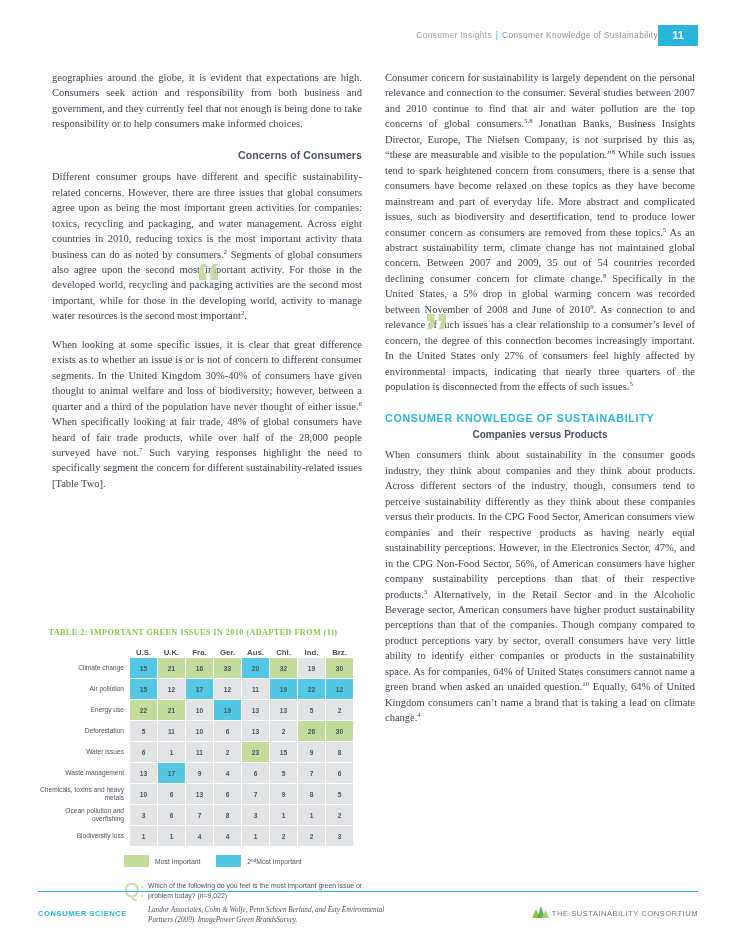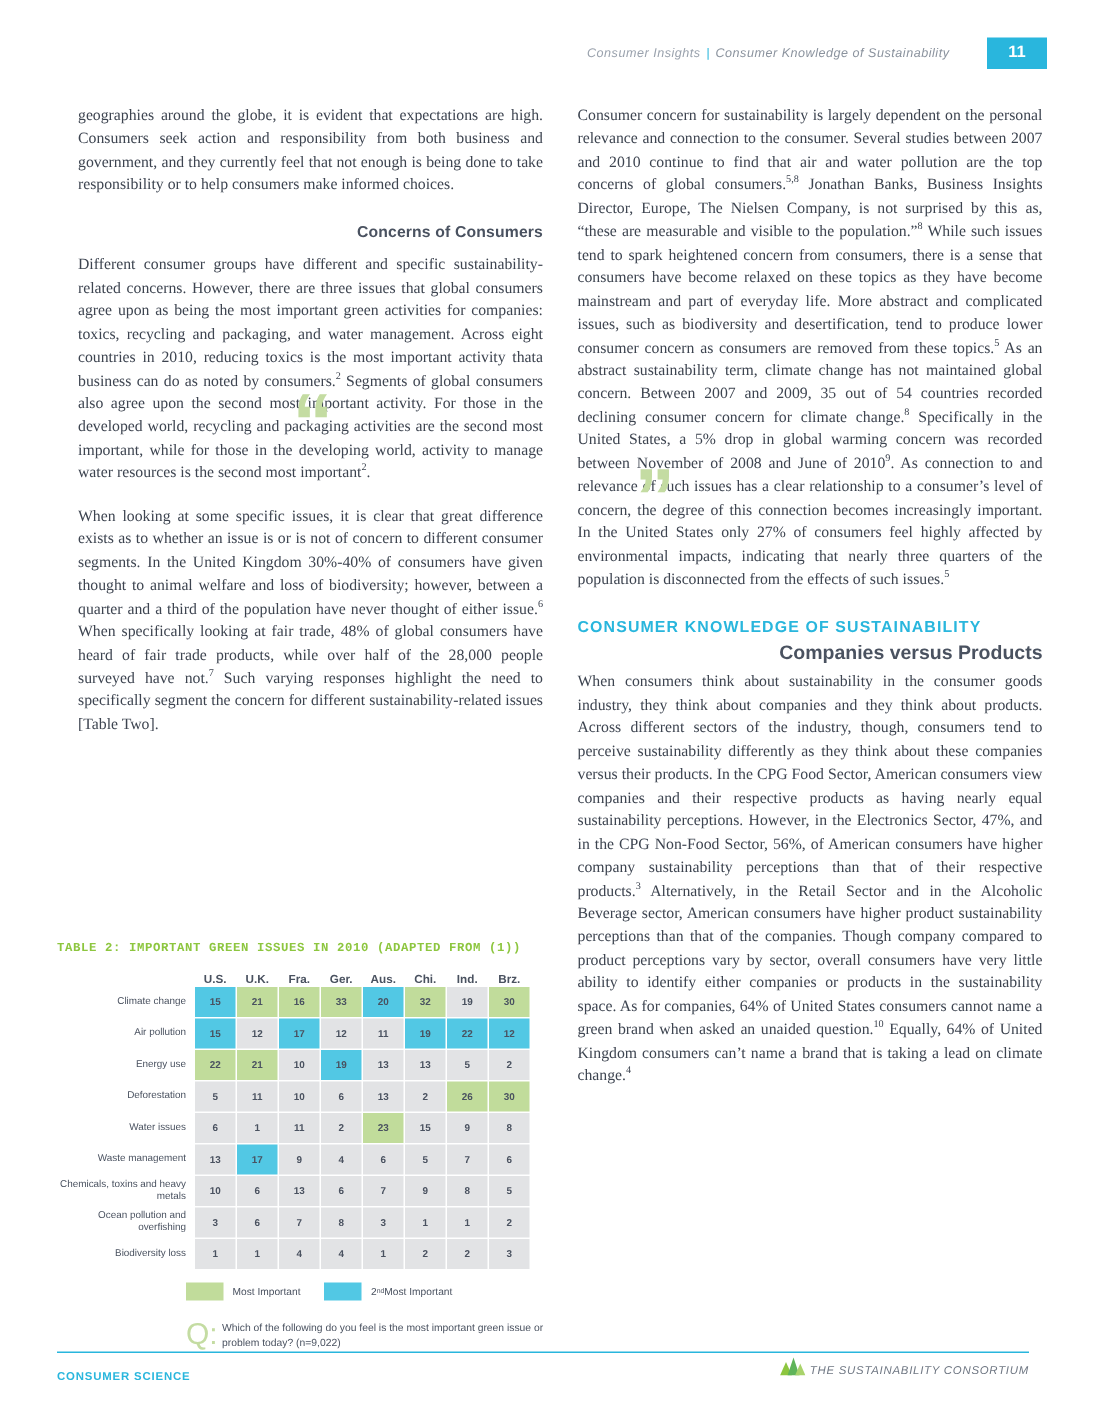--- a/index.html
+++ b/index.html
@@ -26,22 +26,21 @@
     display: flex;
     align-items: center;
     justify-content: flex-end;
   }
   .header-crumbs {
     font-family: "Liberation Sans", sans-serif;
     font-size: 8.4px;
     letter-spacing: 0.35px;
     color: #9aa2ad;
     white-space: nowrap;
-    padding-right: 25px;
-    font-style: italic;
+    padding-right: 0;
   }
   .header-crumbs .crumb-sep { color: #29b6dd; padding: 0 1px; }
   .header-crumbs .crumb-2 { color: #8b939e; }
   .page-number-box {
     background: #29b6dd;
     color: #ffffff;
     font-family: "Liberation Sans", sans-serif;
     font-weight: bold;
     font-size: 11px;
     width: 40px;
@@ -81,25 +80,25 @@
     font-family: "Liberation Sans", sans-serif;
     font-size: 10.6px;
     font-weight: bold;
     color: #29b6dd;
     letter-spacing: 0.75px;
     margin: 16px 0 1px 0;
     text-align: left;
   }
   .section-sub {
     font-family: "Liberation Sans", sans-serif;
-    font-size: 13px;
+    font-size: 10px;
     font-weight: 600;
     color: #4a5260;
     margin: 0 0 5px 0;
-    text-align: right;
+    text-align: center;
   }
   sup { font-size: 6.8px; vertical-align: super; line-height: 0; }
 
   
   .pullquote {
     position: absolute;
     left: 195px;
     top: 255px;
     width: 252px;
     height: 84px;
@@ -130,27 +129,27 @@
   }
 
   
   .table-wrap {
     position: absolute;
     left: 38px;
     top: 628px;
     width: 310px;
   }
   .table-title {
-    font-family: Liberation Mono, monospace;
+    font-family: Liberation Serif, serif;
     font-size: 8.2px;
     font-weight: bold;
     color: #8dc63f;
     letter-spacing: 0.42px;
     margin-bottom: 10px;
-    text-align: left;
+    text-align: center;
     white-space: nowrap;
   }
   table.green-table {
     border-collapse: separate;
     border-spacing: 1.5px;
     width: 310px;
     table-layout: fixed;
   }
   table.green-table th.colhead {
     font-family: "Liberation Sans", sans-serif;
@@ -226,46 +225,45 @@
     font-size: 7.2px;
     line-height: 9.8px;
     color: #4a5260;
     margin-top: 6px;
   }
 
   
   .footer {
     position: absolute;
     left: 38px;
-    right: 48px;
+    right: 36px;
     bottom: 26px;
     border-top: 1.6px solid #29b6dd;
-    padding-top: 2px;
-    display: flex;
-    align-items: flex-end;
+    padding-top: 12px;
+    display: flex;
+    align-items: center;
     justify-content: space-between;
   }
   .footer-left {
     font-family: "Liberation Sans", sans-serif;
     font-size: 7.6px;
     font-weight: bold;
     letter-spacing: 0.55px;
     color: #29b6dd;
   }
   .footer-right {
     display: flex;
     align-items: center;
   }
   .footer-right-label {
     font-family: "Liberation Sans", sans-serif;
     font-size: 7.6px;
     letter-spacing: 0.5px;
     color: #6f7783;
     margin-left: 3px;
-    font-style: italic;
   }
 </style>
 </head>
 <body>
 
 <div class="page-header">
   <div class="header-crumbs">
     <span>Consumer Insights</span>
     <span class="crumb-sep">|</span>
     <span class="crumb-2">Consumer Knowledge of Sustainability</span>
@@ -427,20 +425,21 @@
       <span>2</span>
         <sup>nd</sup>
         <span> Most Important</span>
     </div>
   </div>
 
   <div class="qblock">
     <div class="q-mark">Q:</div>
     <div class="q-body">
       <div class="q-text">Which of the following do you feel is the most important green issue or problem today? (n=9,022)</div>
+      <div class="q-src">Landor Associates, Cohn &amp; Wolfe, Penn Schoen Berland, and Esty Environmental Partners (2009). ImagePower Green BrandsSurvey.</div>
     </div>
   </div>
 </div>
 
 <div class="footer">
   <div class="footer-left">CONSUMER SCIENCE</div>
   <div class="footer-right">
     <span>
       <svg width="17" height="13" viewBox="0 0 17 13" aria-hidden="true">
         <polygon points="0,13 4,4 8,13" fill="#8dc63f"></polygon>

